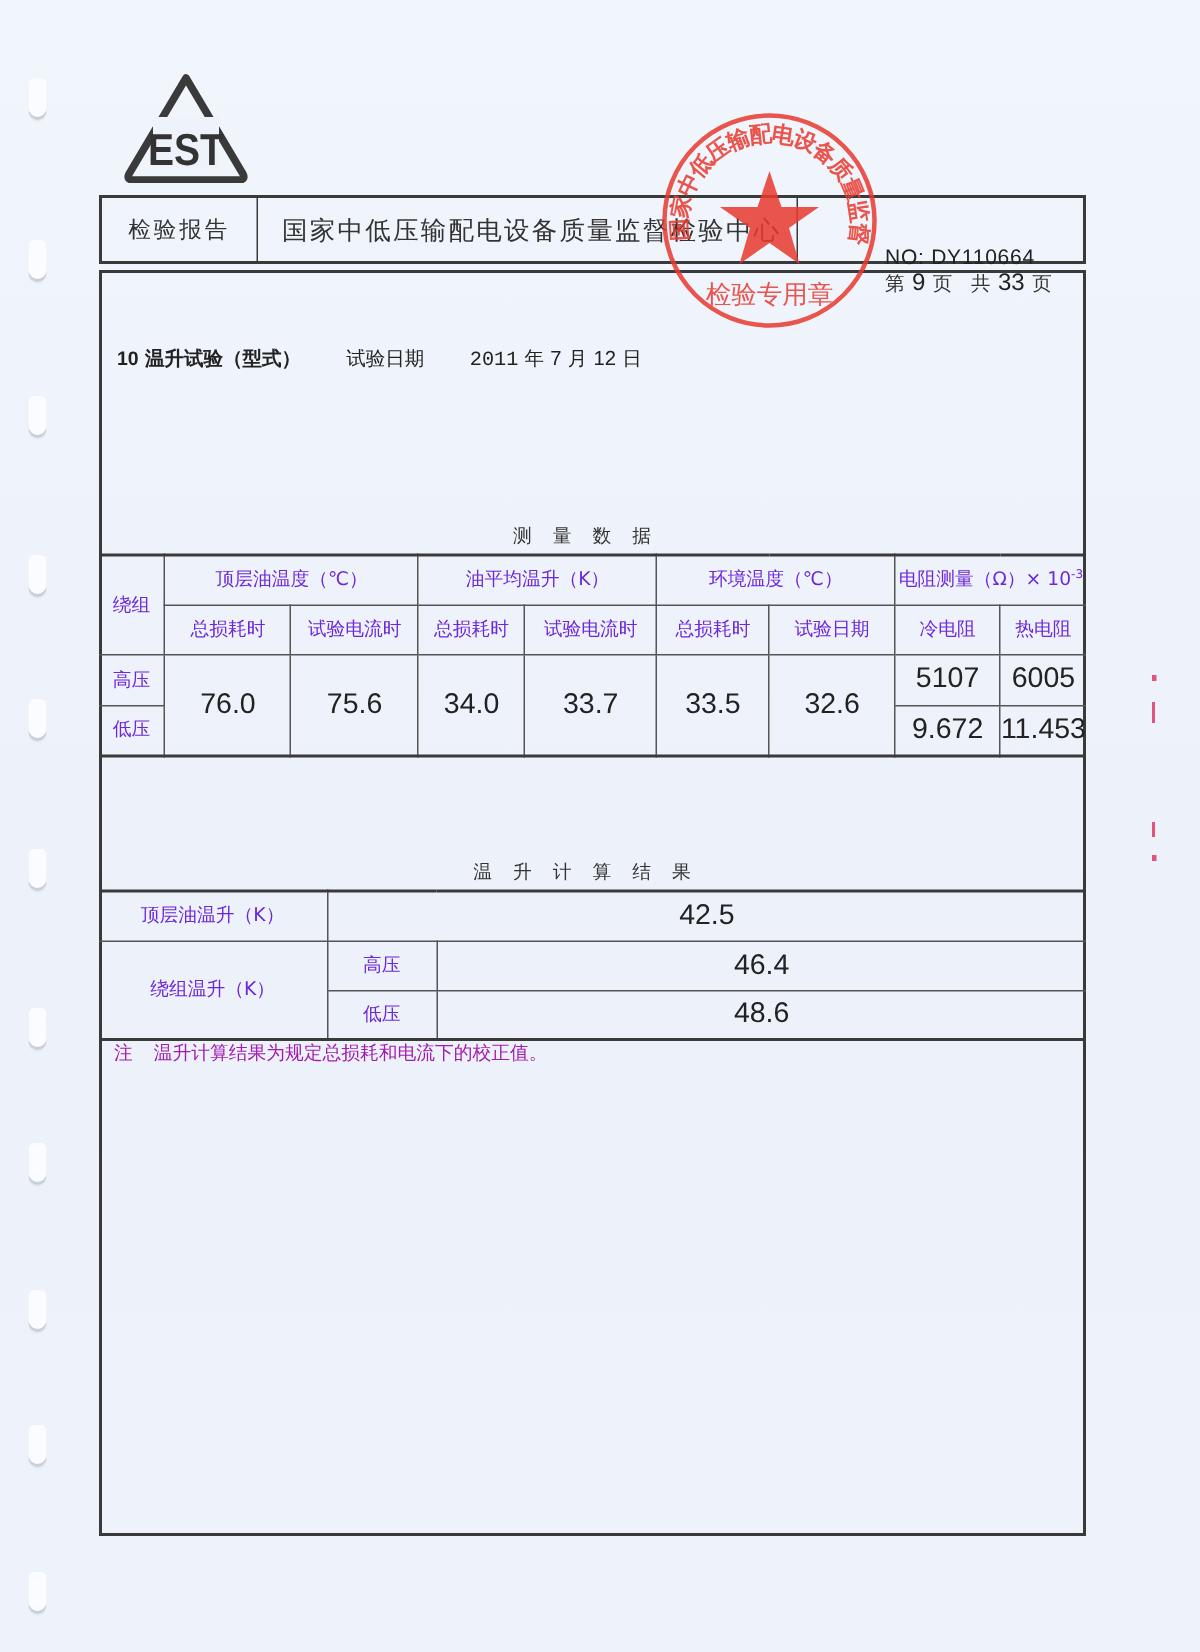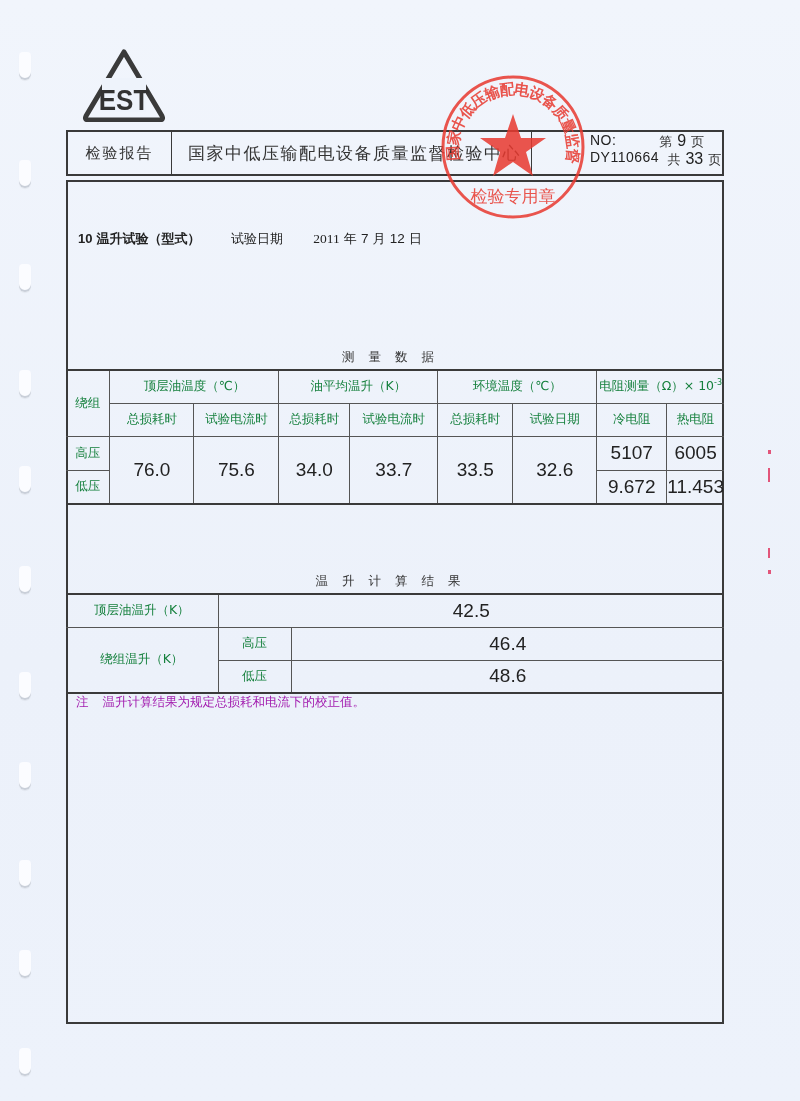--- a/index.html
+++ b/index.html
@@ -25,40 +25,40 @@
     .logo { position: absolute; left: 82px; top: 48px; width: 84px; height: 74px; }
     
     .header-box {
       position: absolute; left: 66px; top: 130px; width: 658px; height: 46px;
       border: 2px solid #3a3a3a; box-sizing: border-box; display: flex;
     }
     .header-cell { border-right: 1.5px solid #3a3a3a; display: flex; align-items: center; box-sizing: border-box; }
     .header-cell:last-child { border-right: none; }
     .hc-report { width: 104px; justify-content: center; font-size: 15px; letter-spacing: 2px; color: #333; }
     .hc-org { width: 360px; padding-left: 16px; font-size: 17px; letter-spacing: 1.5px; color: #333; }
-    .hc-no { flex: 1; flex-direction: row; align-items: flex-start; justify-content: center; padding-left: 58px; font-size: 13px; line-height: 17px; }
+    .hc-no { flex: 1; flex-direction: column; align-items: flex-start; justify-content: center; padding-left: 58px; font-size: 13px; line-height: 17px; margin-top: 48px; }
     .hc-no .no-line { font-family: "Liberation Sans", sans-serif; font-size: 14px; color: #222; letter-spacing: 0.5px; }
     .hc-no .pg-line { font-size: 13px; color: #333; }
     .hc-no .pg-line .num { font-family: "Liberation Sans", sans-serif; font-size: 16px; color: #222; margin: 0 5px; }
     
     .main-box {
       position: absolute; left: 66px; top: 180px; width: 658px; height: 844px;
       border: 2px solid #3a3a3a; box-sizing: border-box;
     }
     .section-title {
       position: absolute; left: 10px; top: 48px; font-size: 13px; color: #222;
     }
     .section-title .bold { font-family: "Liberation Sans", sans-serif; font-weight: bold; }
     .section-title .gap { display: inline-block; width: 22px; }
     .para { position: absolute; left: 10px; font-size: 12.5px; color: #333; white-space: nowrap; }
     .para .u { text-decoration: underline; font-family: "Liberation Sans", sans-serif; font-size: 13.5px; color: #222; padding: 0 3px; }
     .para .en { font-family: "Liberation Sans", sans-serif; font-size: 13.5px; color: #222; }
     .spaced { letter-spacing: 14px; font-size: 12.5px; color: #333; position: absolute; text-align: center; }
     table { border-collapse: collapse; position: absolute; }
-    td { border: 1px solid #555; text-align: center; font-size: 12.5px; color: #15803d; padding: 0; }
+    td { border: 1px solid #555; text-align: center; font-size: 12.5px; color: #6d28d9; padding: 0; }
     td.num { font-family: "Liberation Sans", sans-serif; font-size: 19px; color: #222; }
     .meas-table { left: -2px; top: 187px; width: 658px; border-top: 2px solid #3a3a3a; border-bottom: 2px solid #3a3a3a; }
     .meas-table td:first-child { border-left: none; }
     .meas-table td:last-child { border-right: none; }
     .res-table { left: -2px; top: 411px; width: 658px; border-top: 2px solid #3a3a3a; border-bottom: 2px solid #3a3a3a; }
     .res-table td:first-child { border-left: none; }
     .res-table td:last-child { border-right: none; }
     .note { position: absolute; left: 8px; top: 512px; font-size: 12.5px; color: #a21caf; }
     .note .gap { display: inline-block; width: 14px; }
     
@@ -109,21 +109,21 @@
   </div>
 </div>
 
 <div class="main-box">
   <div class="section-title">
     <span class="bold">10</span>
     <span style="font-weight:bold">温升试验（型式）</span>
     <span class="gap"></span>
     <span>试验日期</span>
     <span class="gap"></span>
-    <span class="bold" style="font-weight:normal;font-family:Liberation Serif, serif;font-size:13.5px">2011</span>
+    <span class="bold" style="font-weight:normal;font-family:Liberation Mono, monospace;font-size:13.5px">2011</span>
     <span>年</span>
     <span style="font-family:'Liberation Sans',sans-serif;font-size:13.5px">7</span>
     <span>月</span>
     <span style="font-family:'Liberation Sans',sans-serif;font-size:13.5px">12</span>
     <span>日</span>
   </div>
 
 
   <div class="spaced" style="top:167px;left:0;width:654px">测量数据</div>
 

